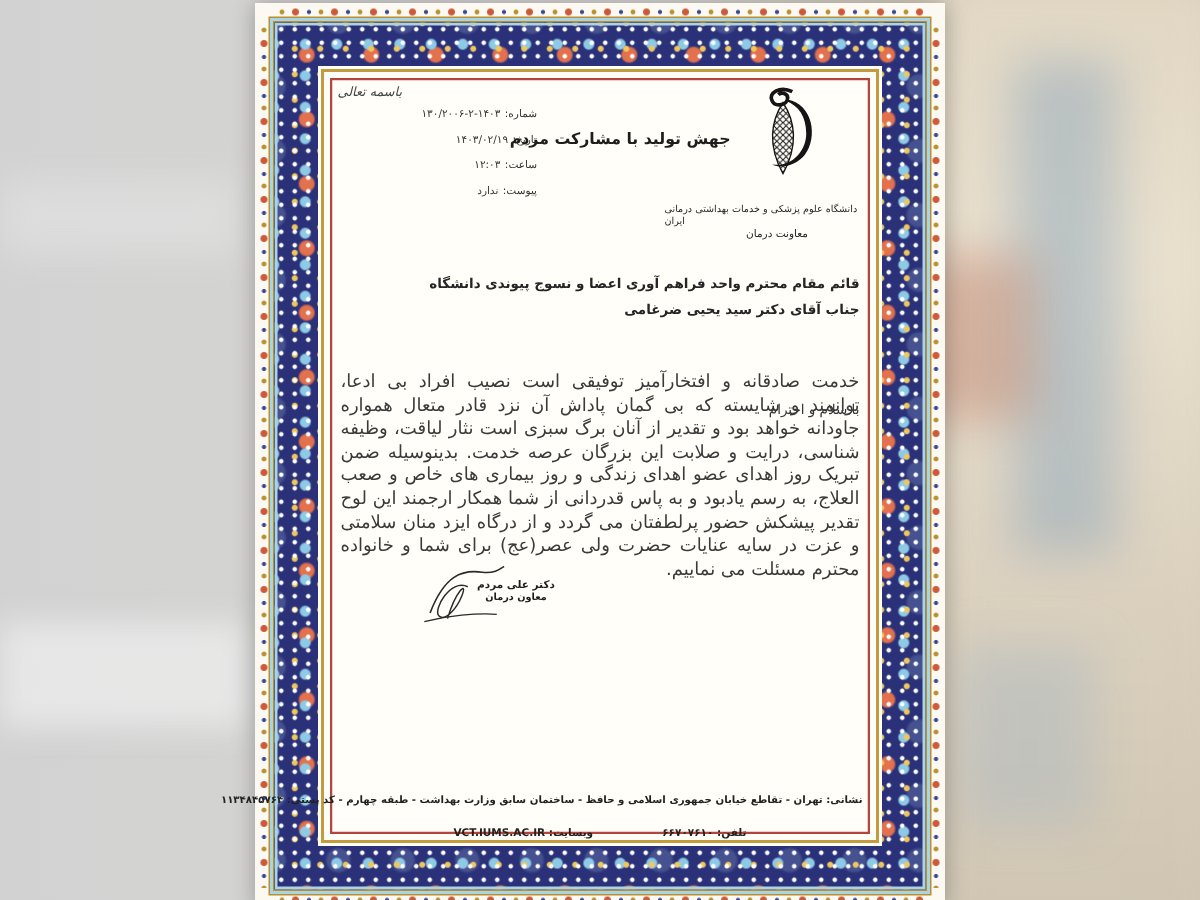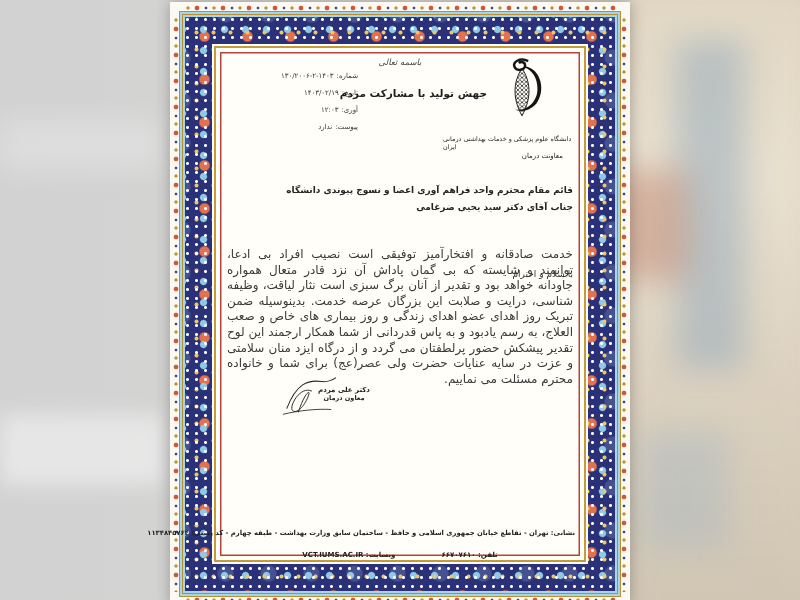--- a/index.html
+++ b/index.html
@@ -58,26 +58,26 @@
   .paper{
     position:absolute;inset:44px;background:#fffef8;
     border:2px solid #c49b3f;
     box-shadow:inset 0 0 0 4px #fffef8,inset 0 0 0 5.5px #b5443b,0 0 0 2px #fffef8;
   }
   .content{
     position:absolute;inset:7px 9px;direction:rtl;color:#3b3b3b;
     font-family:"DejaVu Sans",sans-serif;
   }
   .abs{position:absolute;}
-  .bismillah{top:2px;left:0;right:0;text-align:center;font-size:8.5px;color:#444;font-style:italic;}
+  .bismillah{top:2px;left:0;right:0;text-align:left;font-size:8.5px;color:#444;font-style:italic;}
   .meta{top:13px;right:217px;width:150px;font-size:7px;color:#333;text-align:right;line-height:17px;white-space:nowrap;}
   .meta .val{margin-right:3px;}
   .logo{top:2px;right:28px;width:50px;height:66px;}
   .uni-name{top:80px;right:-12px;width:144px;text-align:left;font-size:6.4px;color:#222;line-height:1.25;}
-  .dept{top:97px;right:12px;width:90px;font-size:7px;color:#222;}
+  .dept{top:97px;right:12px;width:90px;text-align:center;font-size:7px;color:#222;}
   .slogan{top:32px;right:88px;font-size:10.5px;font-weight:bold;color:#1d1d1d;white-space:nowrap;}
   .recipient{top:127px;right:2px;left:2px;font-size:9px;font-weight:bold;color:#252525;line-height:17px;}
   .salutation{top:176px;right:2px;font-size:9px;color:#333;margin-top:38px;}
   .bodytext{
     top:192px;right:2px;left:2px;font-size:12px;line-height:15.6px;color:#3a3a3a;
     text-align:justify;text-align-last:right;
   }
   .sig-block{top:331px;right:198px;width:66px;text-align:center;color:#1d1d1d;}
   .sig-name{font-size:7px;font-weight:bold;white-space:nowrap;}
   .sig-title{font-size:6.5px;font-weight:bold;}
@@ -110,21 +110,21 @@
       <div class="abs bismillah">باسمه تعالی</div>
 
       <div class="abs meta">
         <div>
           <span>شماره:</span><span class="val">۱۴۰۳-۲-۱۳۰/۲۰۰۶</span>
         </div>
         <div>
           <span>تاریخ:</span><span class="val">۱۴۰۳/۰۲/۱۹</span>
         </div>
         <div>
-          <span>آوری:</span><span class="val">۱۲:۰۳</span>
+          <span>ساعت:</span><span class="val">۱۲:۰۳</span>
         </div>
         <div>
           <span>پیوست:</span><span class="val">ندارد</span>
         </div>
       </div>
 
       <div class="abs logo">
         <svg viewBox="0 0 48 64" width="50" height="66">
           <defs>
             <pattern id="hatch" width="4" height="4" patternUnits="userSpaceOnUse">

